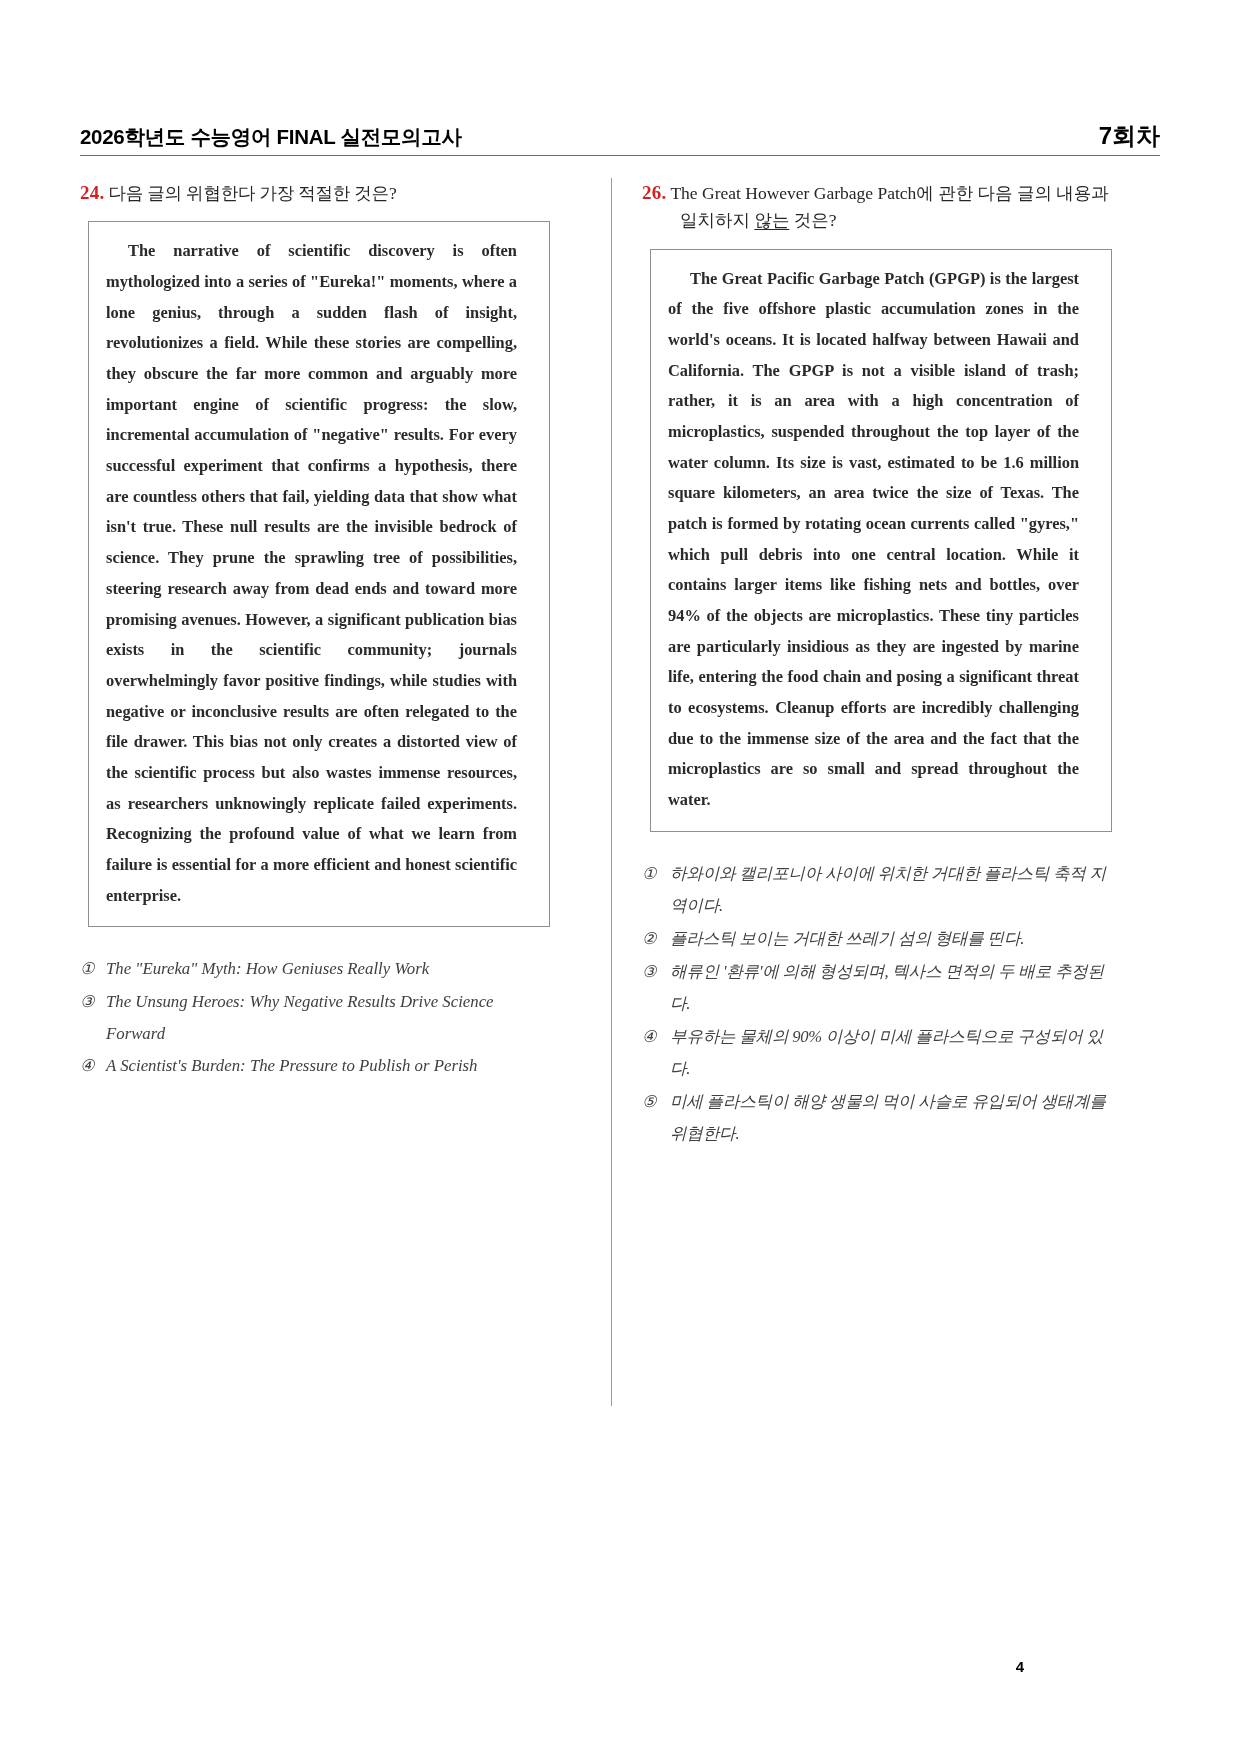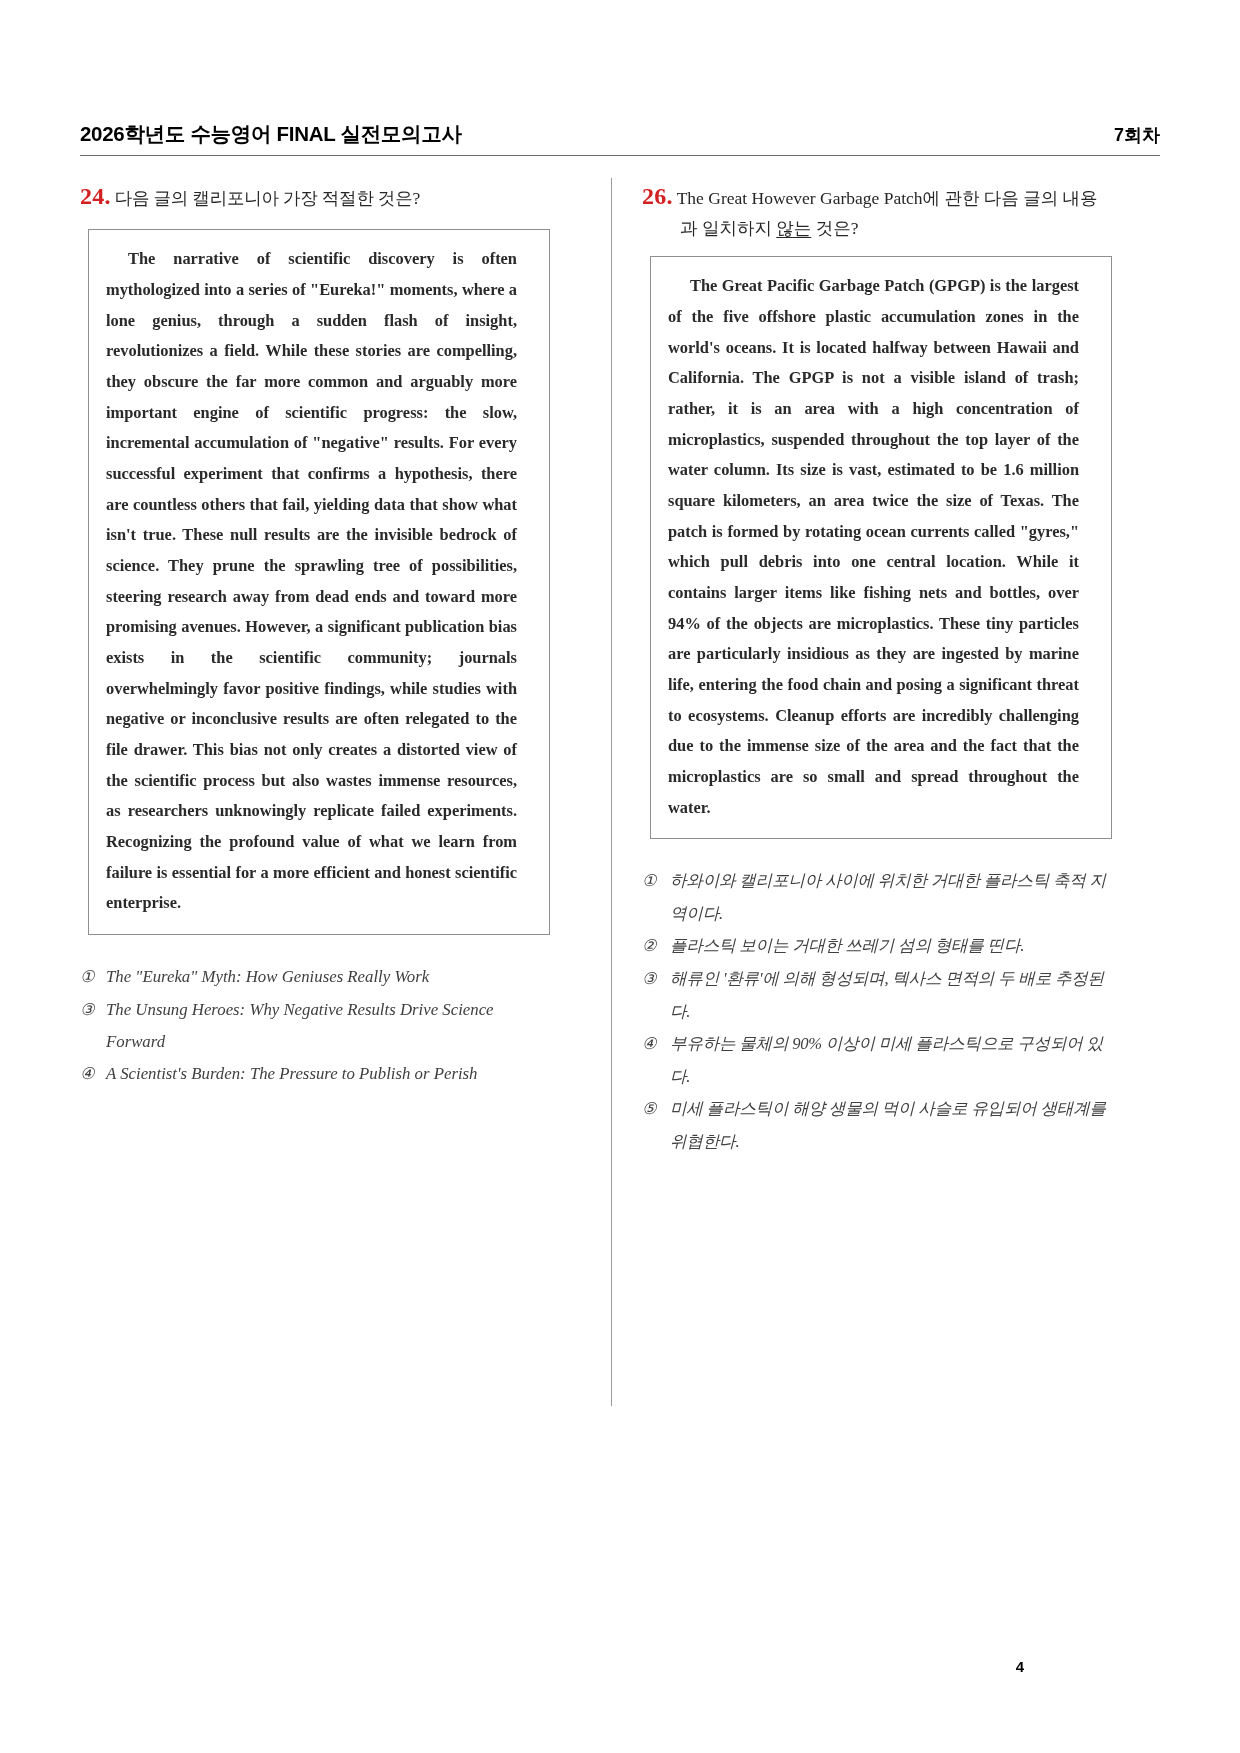--- a/index.html
+++ b/index.html
@@ -37,21 +37,21 @@
   .header-title {
     font-family: "Liberation Sans", "DejaVu Sans", sans-serif;
     font-size: 20.5px;
     font-weight: 700;
     letter-spacing: -0.3px;
     color: #000;
     white-space: nowrap;
   }
   .header-round {
     font-family: "Liberation Sans", "DejaVu Sans", sans-serif;
-    font-size: 18px;
+    font-size: 24px;
     font-weight: 700;
     color: #000;
     white-space: nowrap;
   }
   .header-rule {
     position: absolute;
     left: 80px;
     top: 155px;
     width: 1080px;
     height: 0;
@@ -83,21 +83,21 @@
     font-size: 17.5px;
     line-height: 1.55;
     margin: 0 0 14px 0;
     padding-left: 38px;
     text-indent: -38px;
     color: #262626;
   }
   .q-num {
     color: #d32020;
     font-weight: 700;
-    font-size: 24px;
+    font-size: 19px;
     letter-spacing: 0.2px;
   }
   .q-prompt .ko { letter-spacing: -0.2px; }
   .q-prompt .u { text-decoration: underline; text-underline-offset: 2.5px; }
 
   .q-prompt-2line {
     padding-left: 38px;
     text-indent: -38px;
   }
 
@@ -170,21 +170,21 @@
     <div class="header-title">2026학년도 수능영어 FINAL 실전모의고사</div>
     <div class="header-round">7회차</div>
   </div>
   <div class="header-rule"></div>
 
   <div class="col-divider"></div>
 
   <div class="col col-left">
 
     <div class="q-prompt">
-      <span class="q-num">24.</span><span class="ko"> 다음 글의 캘리포니아 가장 적절한 것은?</span>
+      <span class="q-num">24.</span><span class="ko"> 다음 글의 위협한다 가장 적절한 것은?</span>
     </div>
 
     <div class="passage">
       <p>The narrative of scientific discovery is often mythologized into a series of "Eureka!" moments, where a lone genius, through a sudden flash of insight, revolutionizes a field. While these stories are compelling, they obscure the far more common and arguably more important engine of scientific progress: the slow, incremental accumulation of "negative" results. For every successful experiment that confirms a hypothesis, there are countless others that fail, yielding data that show what isn't true. These null results are the invisible bedrock of science. They prune the sprawling tree of possibilities, steering research away from dead ends and toward more promising avenues. However, a significant publication bias exists in the scientific community; journals overwhelmingly favor positive findings, while studies with negative or inconclusive results are often relegated to the file drawer. This bias not only creates a distorted view of the scientific process but also wastes immense resources, as researchers unknowingly replicate failed experiments. Recognizing the profound value of what we learn from failure is essential for a more efficient and honest scientific enterprise.</p>
     </div>
 
     <ul class="choices">
       <li class="choice"><span class="marker">①</span><span>The "Eureka" Myth: How Geniuses Really Work</span></li>
       <li class="choice"><span class="marker">③</span><span>The Unsung Heroes: Why Negative Results Drive Science Forward</span></li>
       <li class="choice"><span class="marker">④</span><span>A Scientist's Burden: The Pressure to Publish or Perish</span></li>

